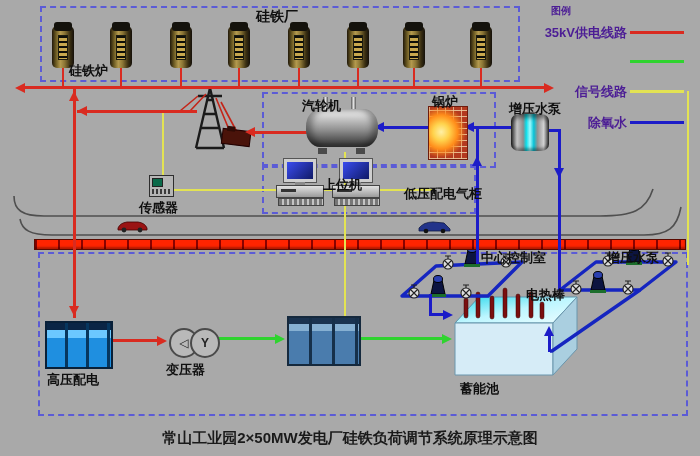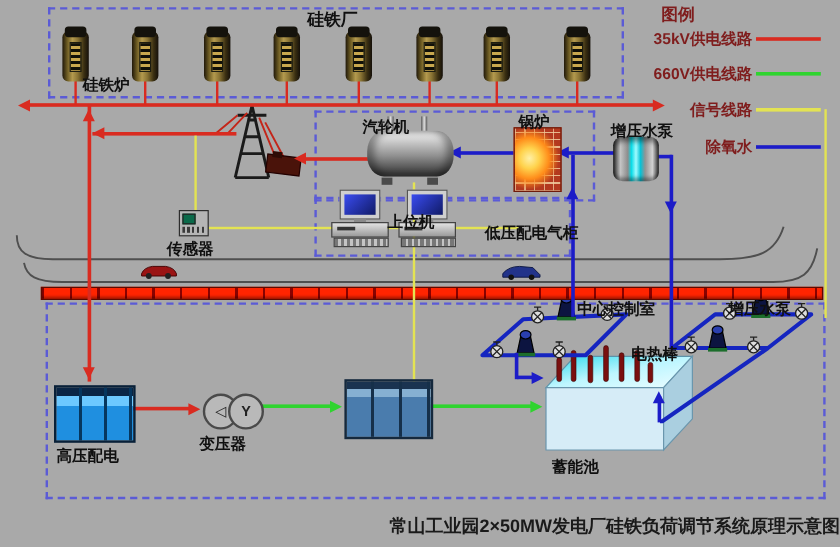--- a/index.html
+++ b/index.html
@@ -66,23 +66,23 @@
     background:repeating-linear-gradient(90deg,#777 0 3px,#c4c4c4 3px 5px);}
   
   .sensor{position:absolute;left:149px;top:175px;width:23px;height:20px;background:#b5b5b5;border:1px solid #2e2e2e;}
   .sensor::before{content:"";position:absolute;left:2px;top:2px;width:9px;height:7px;background:#0a6a4a;border:1px solid #222;}
   .sensor::after{content:"";position:absolute;left:2px;bottom:2px;right:2px;height:5px;
     background:repeating-linear-gradient(90deg,#3a3a3a 0 2px,transparent 2px 4px);}
   
   .tray{position:absolute;left:34px;top:239px;width:650px;height:9px;border:1px solid #5a0a00;
     background:repeating-linear-gradient(90deg, rgba(130,0,0,.95) 0 2px, transparent 2px 23px), var(--tray,#ff2400);
     box-shadow:inset 0 -2px 2px rgba(0,0,0,.3);}
-  .title{position:absolute;left:0;right:0;top:429px;text-align:right;font-size:15px;font-weight:700;color:#1a1a1a;}
-  .legend-t{position:absolute;font-size:14px;font-weight:700;color:#7f1d1d;}
-  .legend-i{position:absolute;font-size:13px;font-weight:600;color:#7f1d1d;white-space:nowrap;}
+  .title{position:absolute;left:0;right:0;top:429px;text-align:center;font-size:15px;font-weight:700;color:#1a1a1a;}
+  .legend-t{position:absolute;font-size:10px;font-weight:700;color:#4c1d95;}
+  .legend-i{position:absolute;font-size:13px;font-weight:600;color:#4c1d95;white-space:nowrap;}
   .swatch{position:absolute;width:54px;height:3px;}
 </style>
 </head>
 <body>
 
 <div id="stage" style="--bg: #a9a9a9; --dash: #5b5bd6; --red: #d92b20; --green: #2fd42f; --yellow: #e3e353; --blue: #1c1cc8; --tray: #ff2400;">
 
   <div class="dashbox" style="left:40px;top:6px;width:476px;height:72px;"></div>
   <div class="dashbox" style="left:262px;top:92px;width:230px;height:72px;"></div>
   <div class="dashbox" style="left:262px;top:164px;width:210px;height:46px;"></div>
@@ -339,21 +339,20 @@
   <div class="lbl" style="left:139px;top:199px;">传感器</div>
   <div class="lbl" style="left:481px;top:249px;">中心控制室</div>
   <div class="lbl" style="left:607px;top:249px;">增压水泵</div>
   <div class="lbl" style="left:526px;top:286px;">电热棒</div>
   <div class="lbl" style="left:460px;top:380px;">蓄能池</div>
   <div class="lbl" style="left:47px;top:371px;">高压配电</div>
   <div class="lbl" style="left:166px;top:361px;">变压器</div>
 
   <div class="legend-t" style="left:551px;top:4px;">图例</div>
   <div class="legend-i" style="right:73px;top:24px;">35kV供电线路</div>
-  <div class="legend-i" style="right:73px;top:53px;">660V供电线路</div>
   <div class="legend-i" style="right:73px;top:83px;text-align:center;">信号线路</div>
   <div class="legend-i" style="right:73px;top:114px;">除氧水</div>
   <div class="swatch" style="left: 630px; top: 31px; background: rgb(217, 43, 32);"></div>
   <div class="swatch" style="left: 630px; top: 60px; background: rgb(47, 212, 47);"></div>
   <div class="swatch" style="left: 630px; top: 90px; background: rgb(227, 227, 83);"></div>
   <div class="swatch" style="left: 630px; top: 121px; background: rgb(28, 28, 200);"></div>
 
   <div class="title">常山工业园2×50MW发电厂硅铁负荷调节系统原理示意图</div>
 </div>
 

